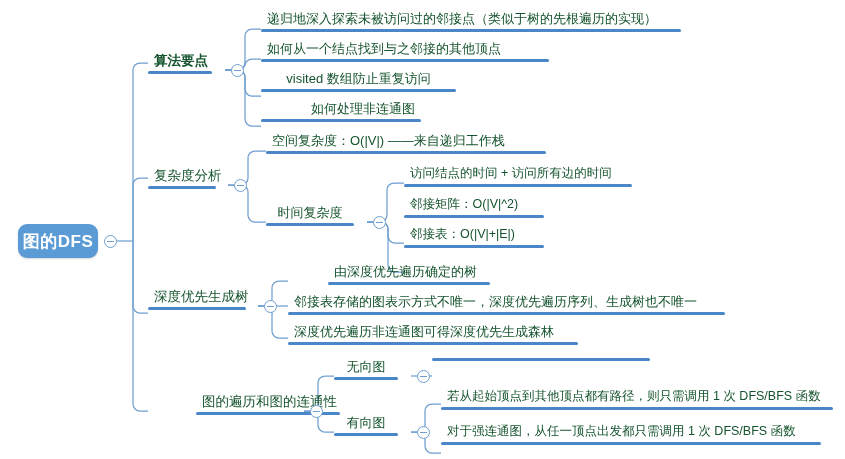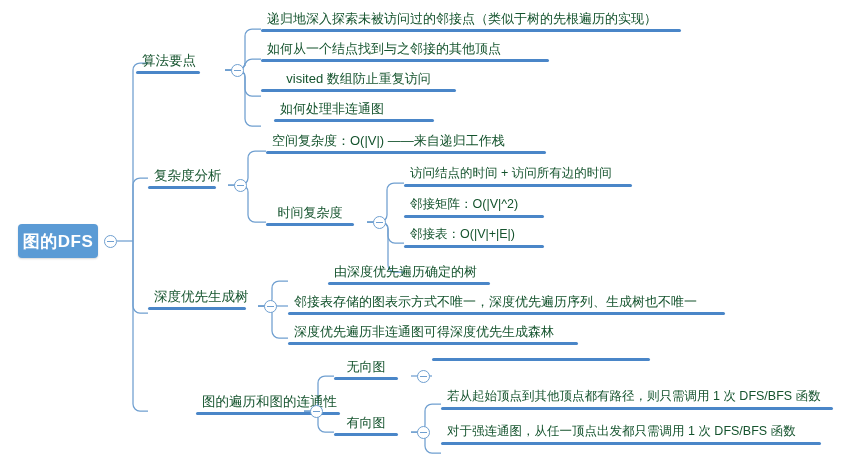--- a/index.html
+++ b/index.html
@@ -27,21 +27,21 @@
   
   .root-node {
     position: absolute;
     display: flex;
     align-items: center;
     justify-content: center;
     background: #5b9bd5;
     color: #ffffff;
     font-weight: bold;
     font-size: 17px;
-    border-radius: 4px;
+    border-radius: 9px;
     letter-spacing: 0.5px;
     box-shadow: 0 1px 2px rgba(0,0,0,0.16);
     white-space: nowrap;
     z-index: 3;
   }
 
   
   .topic {
     position: absolute;
     z-index: 3;
@@ -127,39 +127,39 @@
       <path d="M411,432 H418 a7,7 0 0 0 7,-7 V411 a7,7 0 0 1 7,-7 H441"></path>
       <path d="M411,432 H418 a7,7 0 0 1 7,7 V446 a7,7 0 0 0 7,7 H441"></path>
     </g>
   </svg>
 
   <div class="root-node" style="left:18px; top:224px; width:80px; height:34px;">
     <span>图的DFS</span>
   </div>
   <div class="toggle" style="left:104px; top:235px;"></div>
 
-  <div class="topic lvl1" style="left:136px; top:52px; width:64px;">
+  <div class="topic lvl1" style="left:148px; top:52px; width:64px;font-weight:bold;">
     <span class="label">算法要点</span>
     <span class="bar"></span>
   </div>
   <div class="toggle" style="left:231px; top:64px;"></div>
 
   <div class="topic lvl2" style="left:261px; top:10px; width:420px;">
     <span class="label">递归地深入探索未被访问过的邻接点（类似于树的先根遍历的实现）</span>
     <span class="bar"></span>
   </div>
   <div class="topic lvl2" style="left:261px; top:40px; width:288px;">
     <span class="label">如何从一个结点找到与之邻接的其他顶点</span>
     <span class="bar"></span>
   </div>
   <div class="topic lvl2 center" style="left:261px; top:70px; width:195px;">
     <span class="label">visited 数组防止重复访问</span>
     <span class="bar"></span>
   </div>
-  <div class="topic lvl2" style="left:274px; top:100px; width:160px;">
+  <div class="topic lvl2" style="left:261px; top:100px; width:160px;text-align:right;">
     <span class="label">如何处理非连通图</span>
     <span class="bar"></span>
   </div>
 
   <div class="topic lvl1" style="left:148px; top:167px; width:68px;">
     <span class="label">复杂度分析</span>
     <span class="bar"></span>
   </div>
   <div class="toggle" style="left:234px; top:179px;"></div>
 

